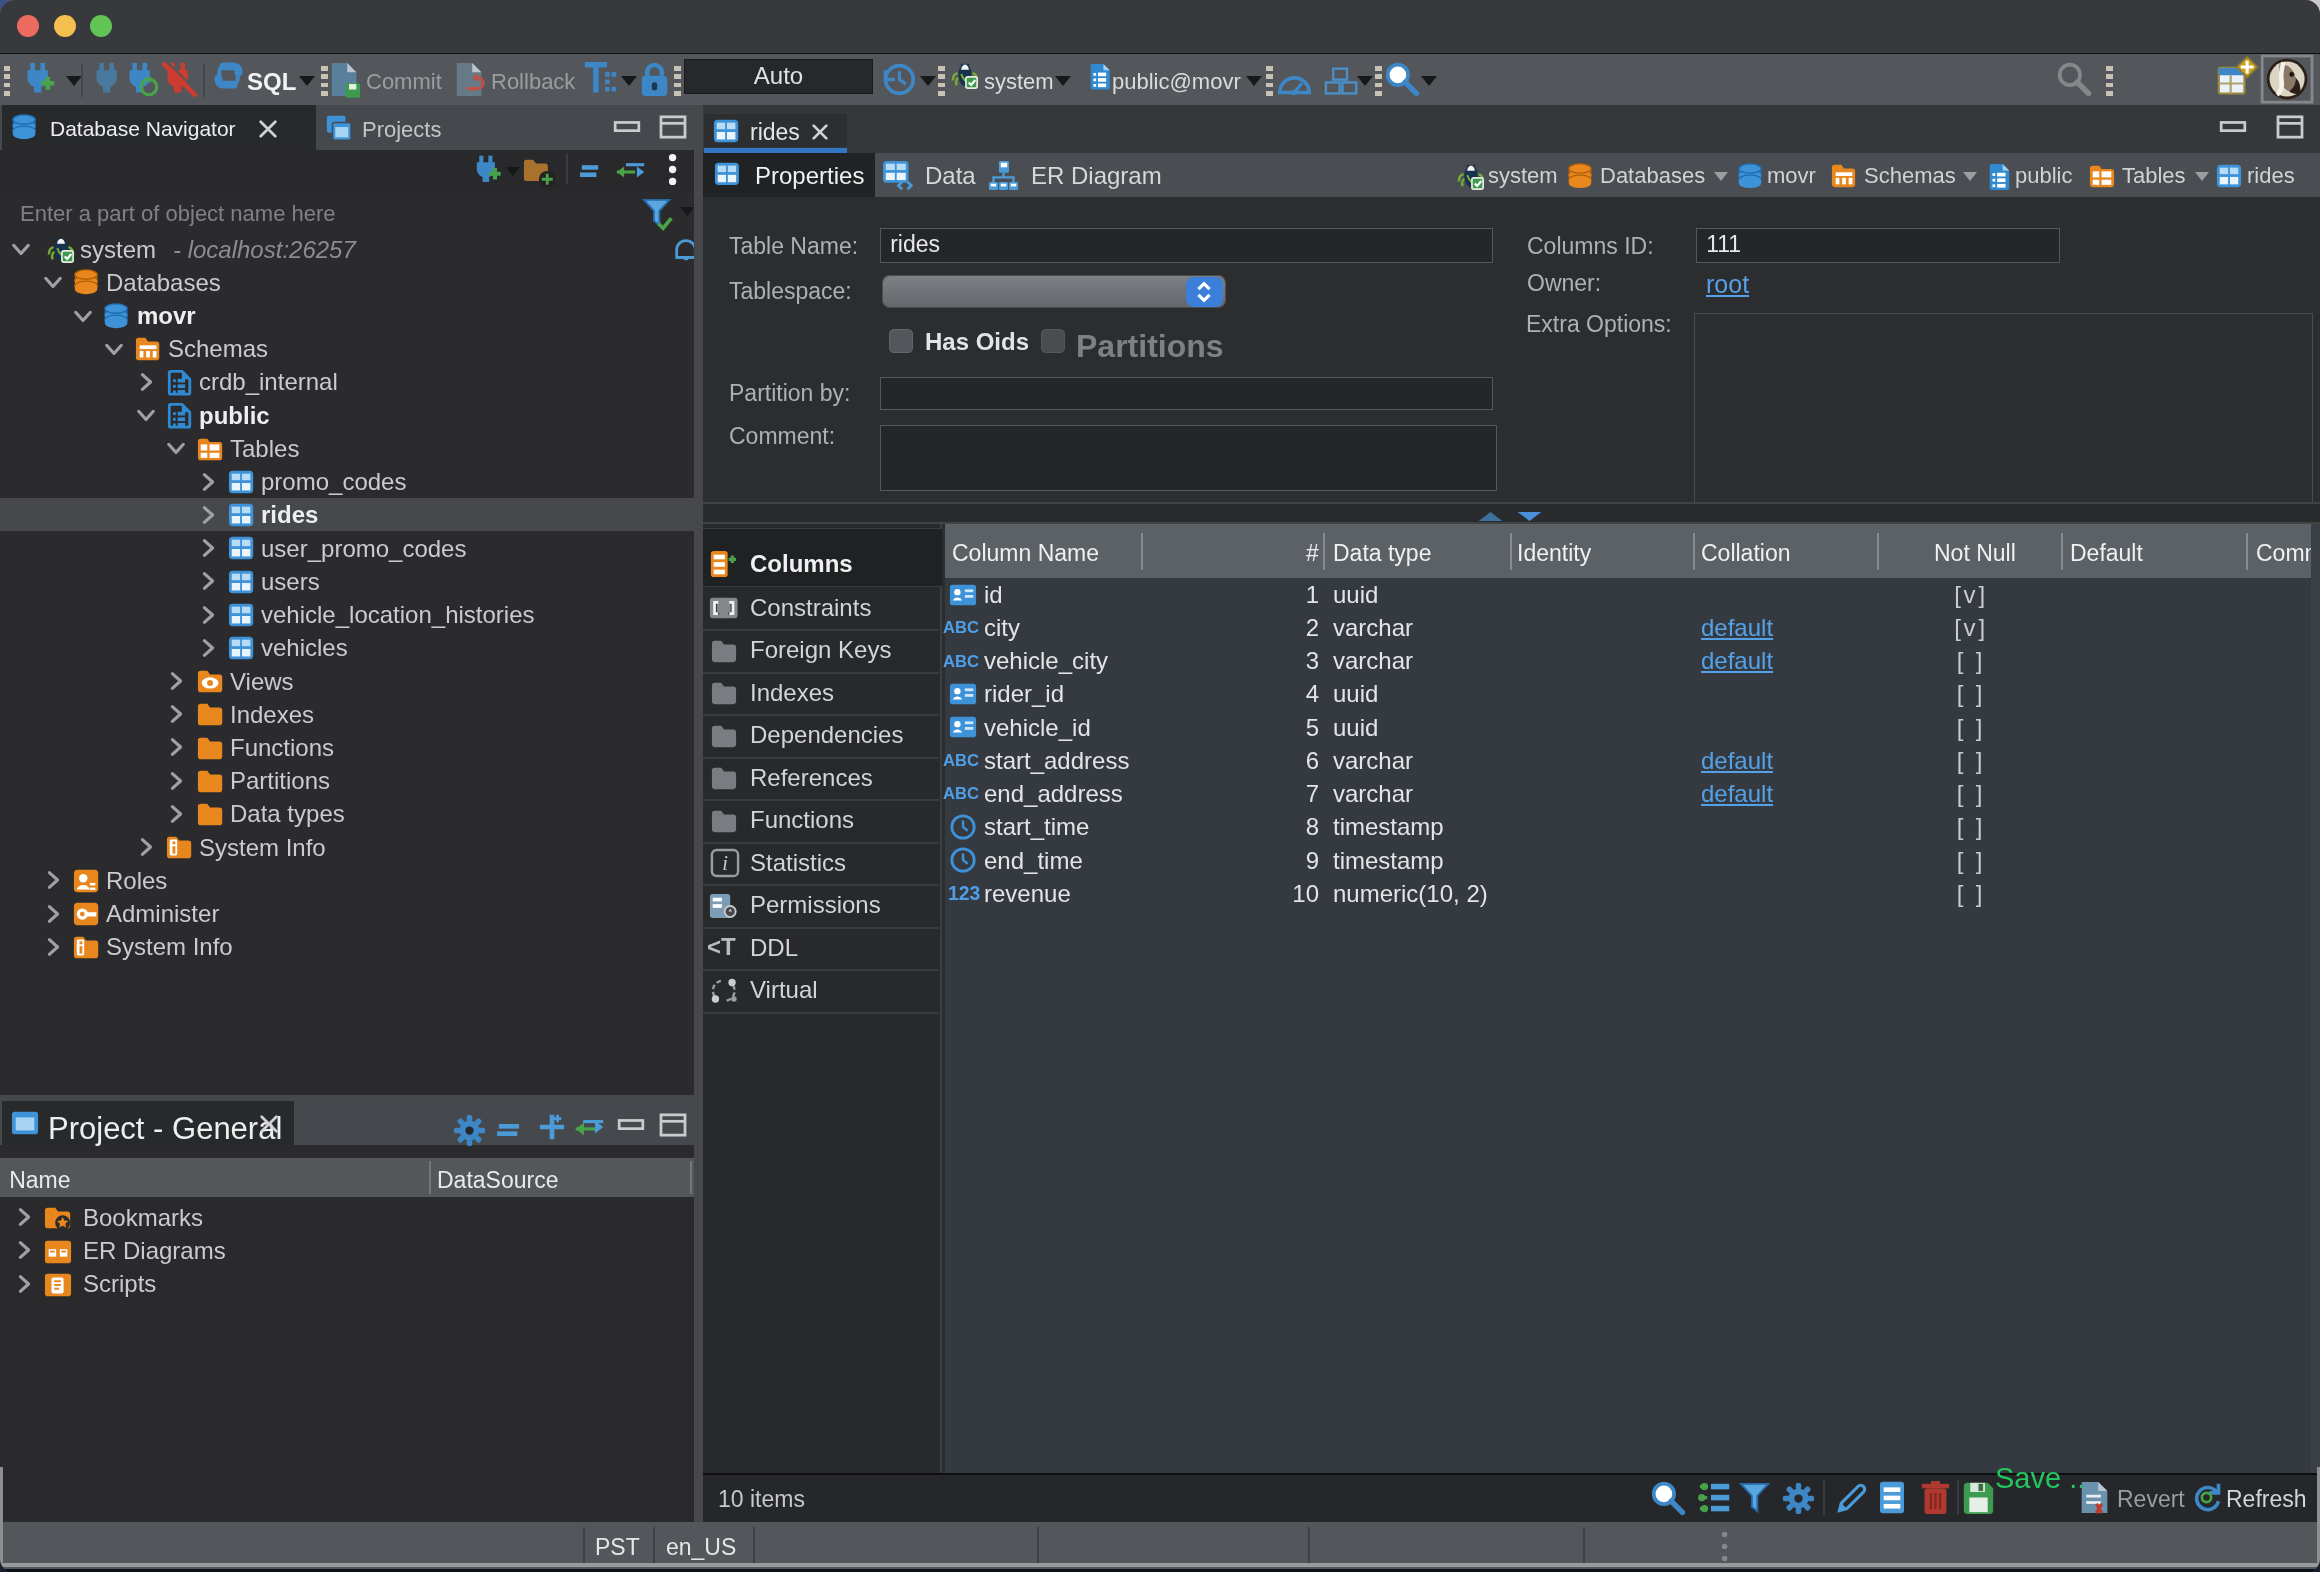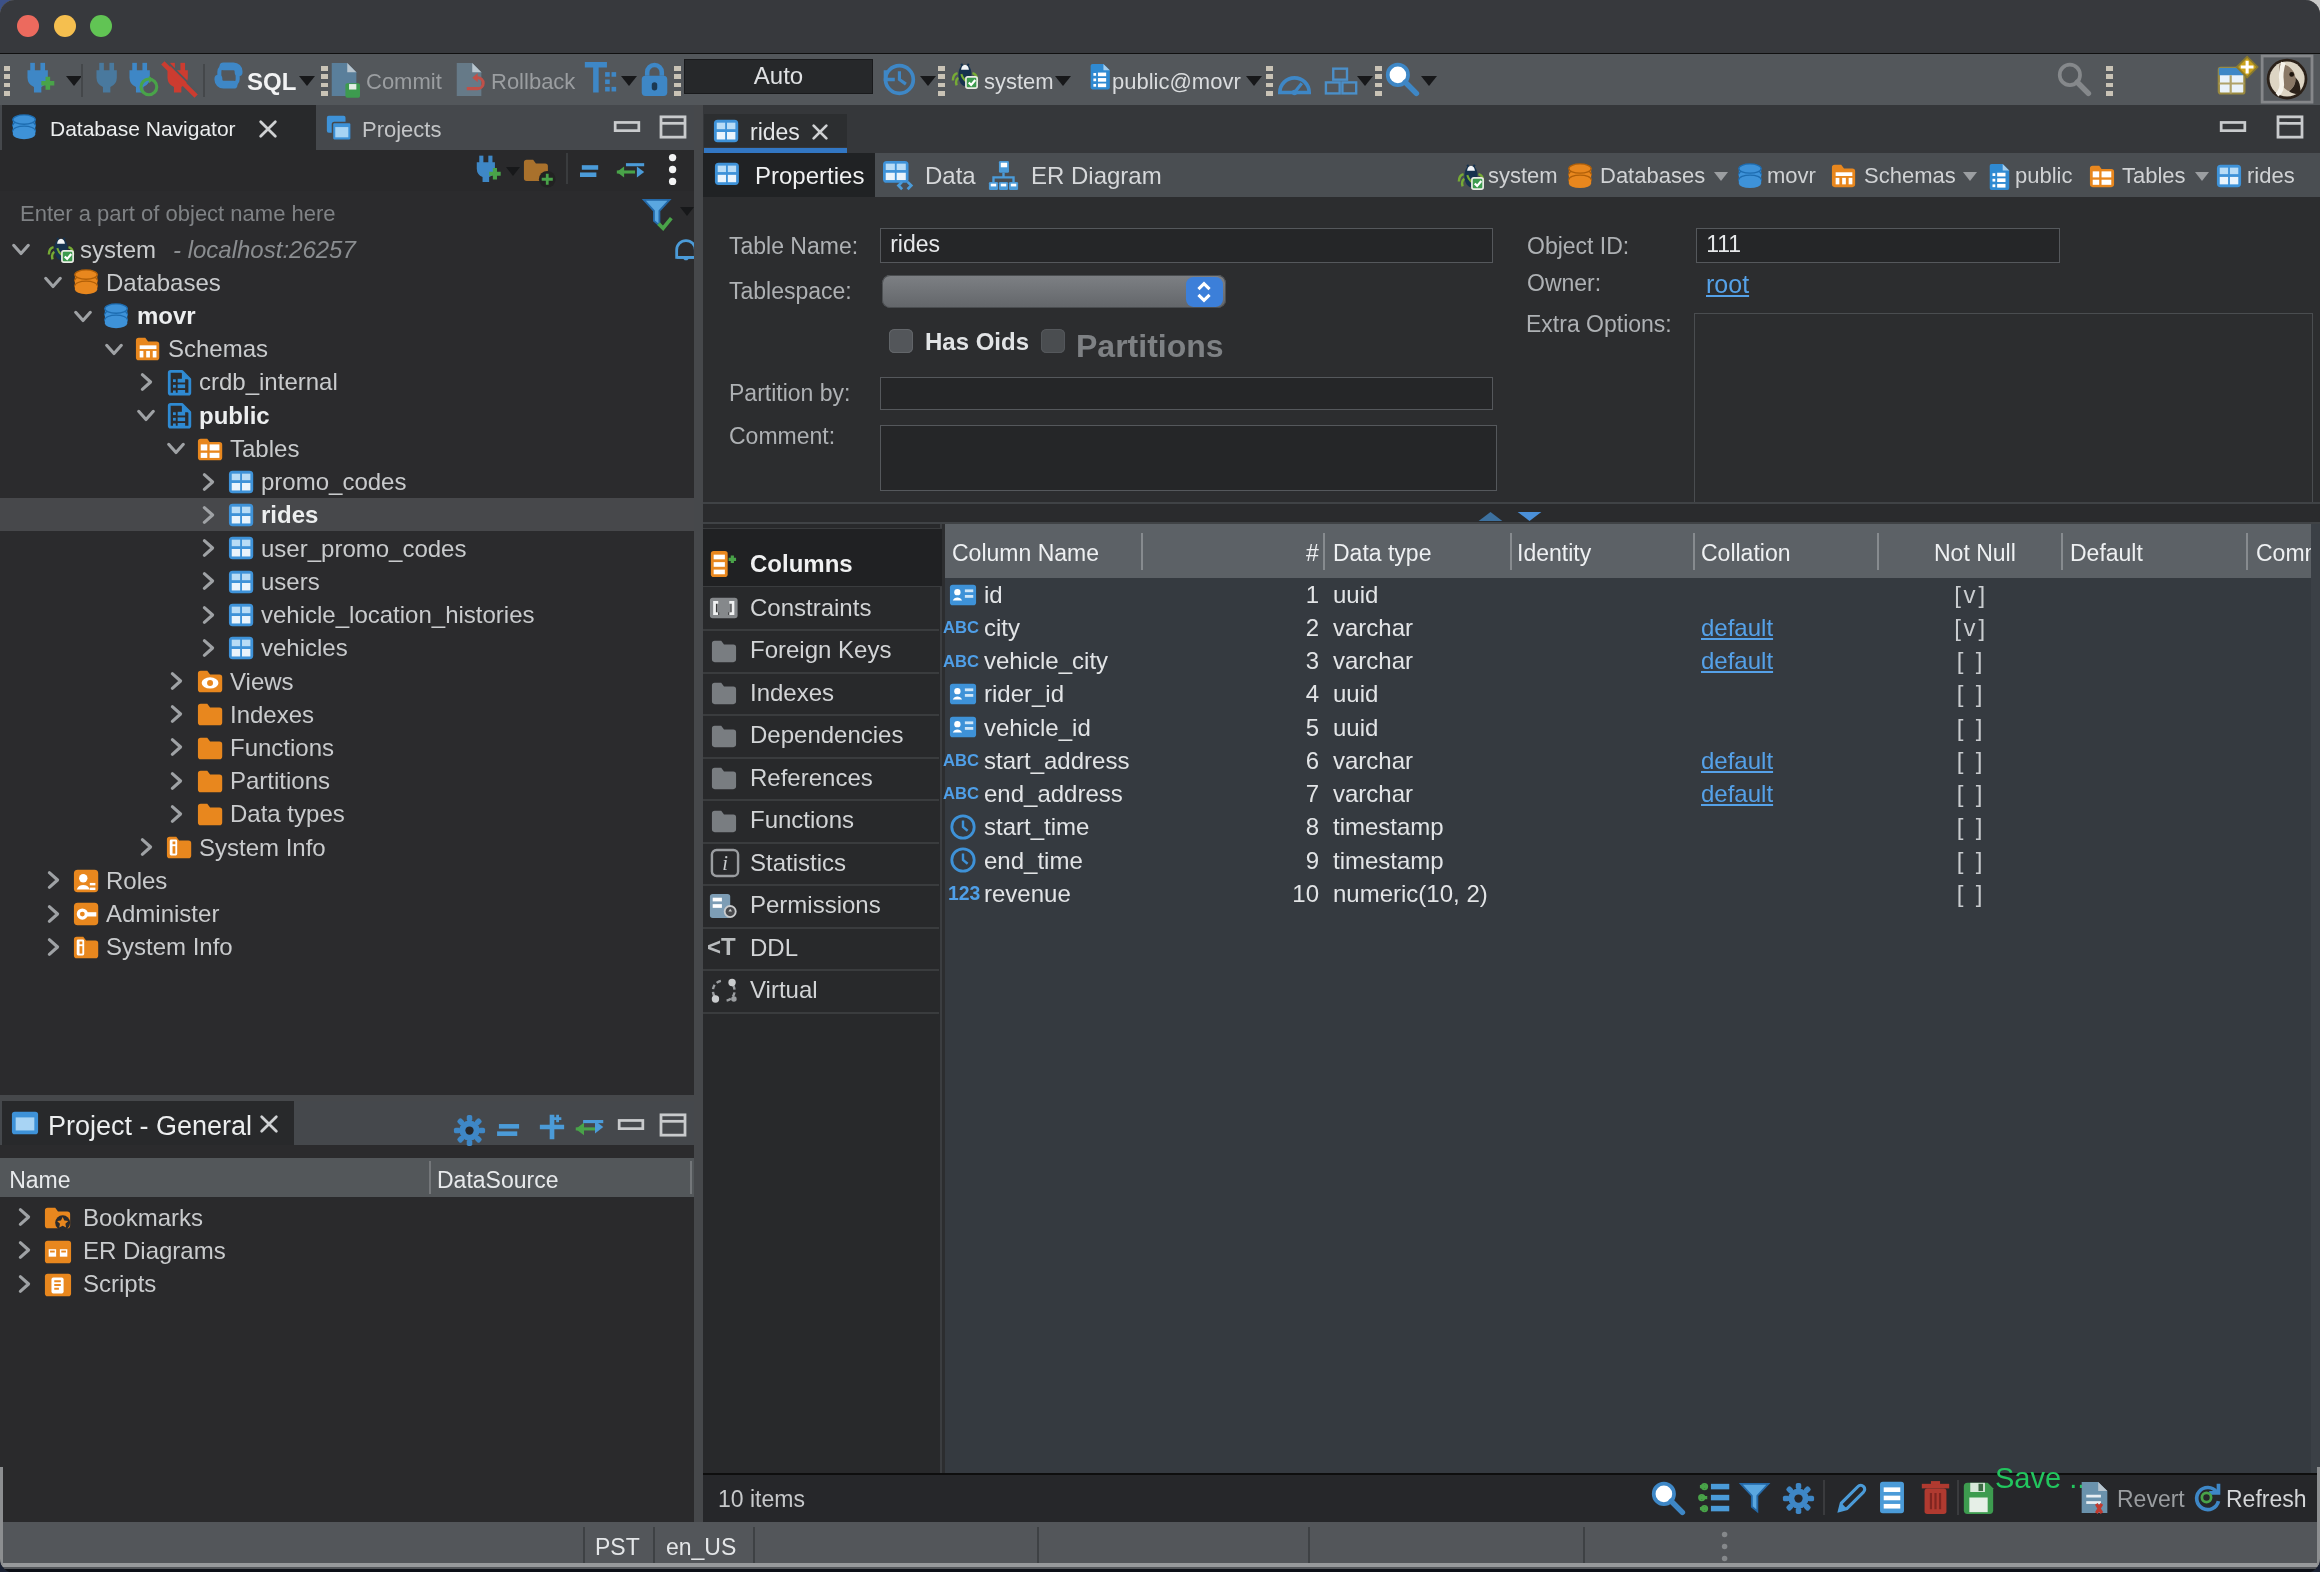--- a/index.html
+++ b/index.html
@@ -514,21 +514,21 @@
     </svg>
     <div class="treetext" style="left:106px;top:930px;font-weight:normal;color:#c9cbcd">System Info</div>
 <div id="hsplit" class="abs"></div>
 <div id="vsplit" class="abs"></div>
 <div id="ptabstrip" class="abs"></div>
 <div id="ptab" class="abs"></div>
 <svg class="abs" style="left:11px;top:1109px" width="28" height="28" viewBox="0 0 30 30">
       <rect x="1" y="3" width="28" height="24" rx="3" fill="#3e92d8"></rect>
       <rect x="5" y="9" width="20" height="14" fill="#a8d4f4"></rect>
     </svg>
-<div class="txt" style="left:48px;top:1111px;font-size:27px;color:#eceeef">Project - General</div>
+<div class="txt" style="left:48px;top:1111px;font-size:31px;color:#eceeef">Project - General</div>
 <svg class="abs" style="left:258px;top:1113px" width="22" height="22" viewBox="0 0 24 24">
       <path d="M4 4 L20 20 M20 4 L4 20" stroke="#cfd1d3" stroke-width="3" stroke-linecap="round"></path>
     </svg>
 <svg class="abs" style="left:453px;top:1114px" width="33" height="33" viewBox="0 0 36 36">
       <circle cx="18" cy="18" r="11" fill="#3e87c6"></circle>
       <rect x="15" y="1" width="6" height="7" rx="2" fill="#3e87c6" transform="rotate(0 18 18)"></rect>
       <rect x="15" y="1" width="6" height="7" rx="2" fill="#3e87c6" transform="rotate(45 18 18)"></rect>
       <rect x="15" y="1" width="6" height="7" rx="2" fill="#3e87c6" transform="rotate(90 18 18)"></rect>
       <rect x="15" y="1" width="6" height="7" rx="2" fill="#3e87c6" transform="rotate(135 18 18)"></rect>
       <rect x="15" y="1" width="6" height="7" rx="2" fill="#3e87c6" transform="rotate(180 18 18)"></rect>
@@ -710,21 +710,21 @@
 <svg class="abs" style="left:2216px;top:163px" width="26" height="26" viewBox="0 0 28 28">
       <rect x="1" y="2" width="26" height="24" rx="4" fill="#3e92d8"></rect>
       <rect x="4" y="5" width="9" height="7" fill="#b8dcf6"></rect>
       <rect x="15" y="5" width="9" height="7" fill="#b8dcf6"></rect>
       <rect x="4" y="15" width="9" height="8" fill="#eaf4fc"></rect>
       <rect x="15" y="15" width="9" height="8" fill="#eaf4fc"></rect>
     </svg>
 <div class="txt" style="left:2247px;top:163px;font-size:22px;color:#d0d2d4">rides</div>
 <div class="form-label" style="left:729px;top:233px">Table Name:</div>
 <div class="input txt" style="left:880px;top:228px;width:613px;height:35px;line-height:31px">rides</div>
-<div class="form-label" style="left:1527px;top:233px">Object ID:</div>
+<div class="form-label" style="left:1527px;top:233px">Columns ID:</div>
 <div class="input txt" style="left:1696px;top:228px;width:364px;height:35px;line-height:31px">111</div>
 <div class="form-label" style="left:729px;top:278px">Tablespace:</div>
 <div class="abs" style="left:882px;top:275px;width:344px;height:33px;border-radius:8.3px;
 background:linear-gradient(#7d8084,#63666a);box-shadow:inset 0 0 0 0.9px #4a4d50"></div>
 <div class="abs" style="left:1186px;top:277px;width:37px;height:29.5px;border-radius:7.4px;background:#3c7fd9"></div>
 <svg class="abs" style="left:1192px;top:279px" width="24" height="26" viewBox="0 0 26 28">
       <path d="M7 11 l6 -6 l6 6" fill="none" stroke="#fff" stroke-width="3.4"></path>
       <path d="M7 17 l6 6 l6 -6" fill="none" stroke="#fff" stroke-width="3.4"></path>
     </svg>
 <div class="form-label" style="left:1527px;top:270px">Owner:</div>

